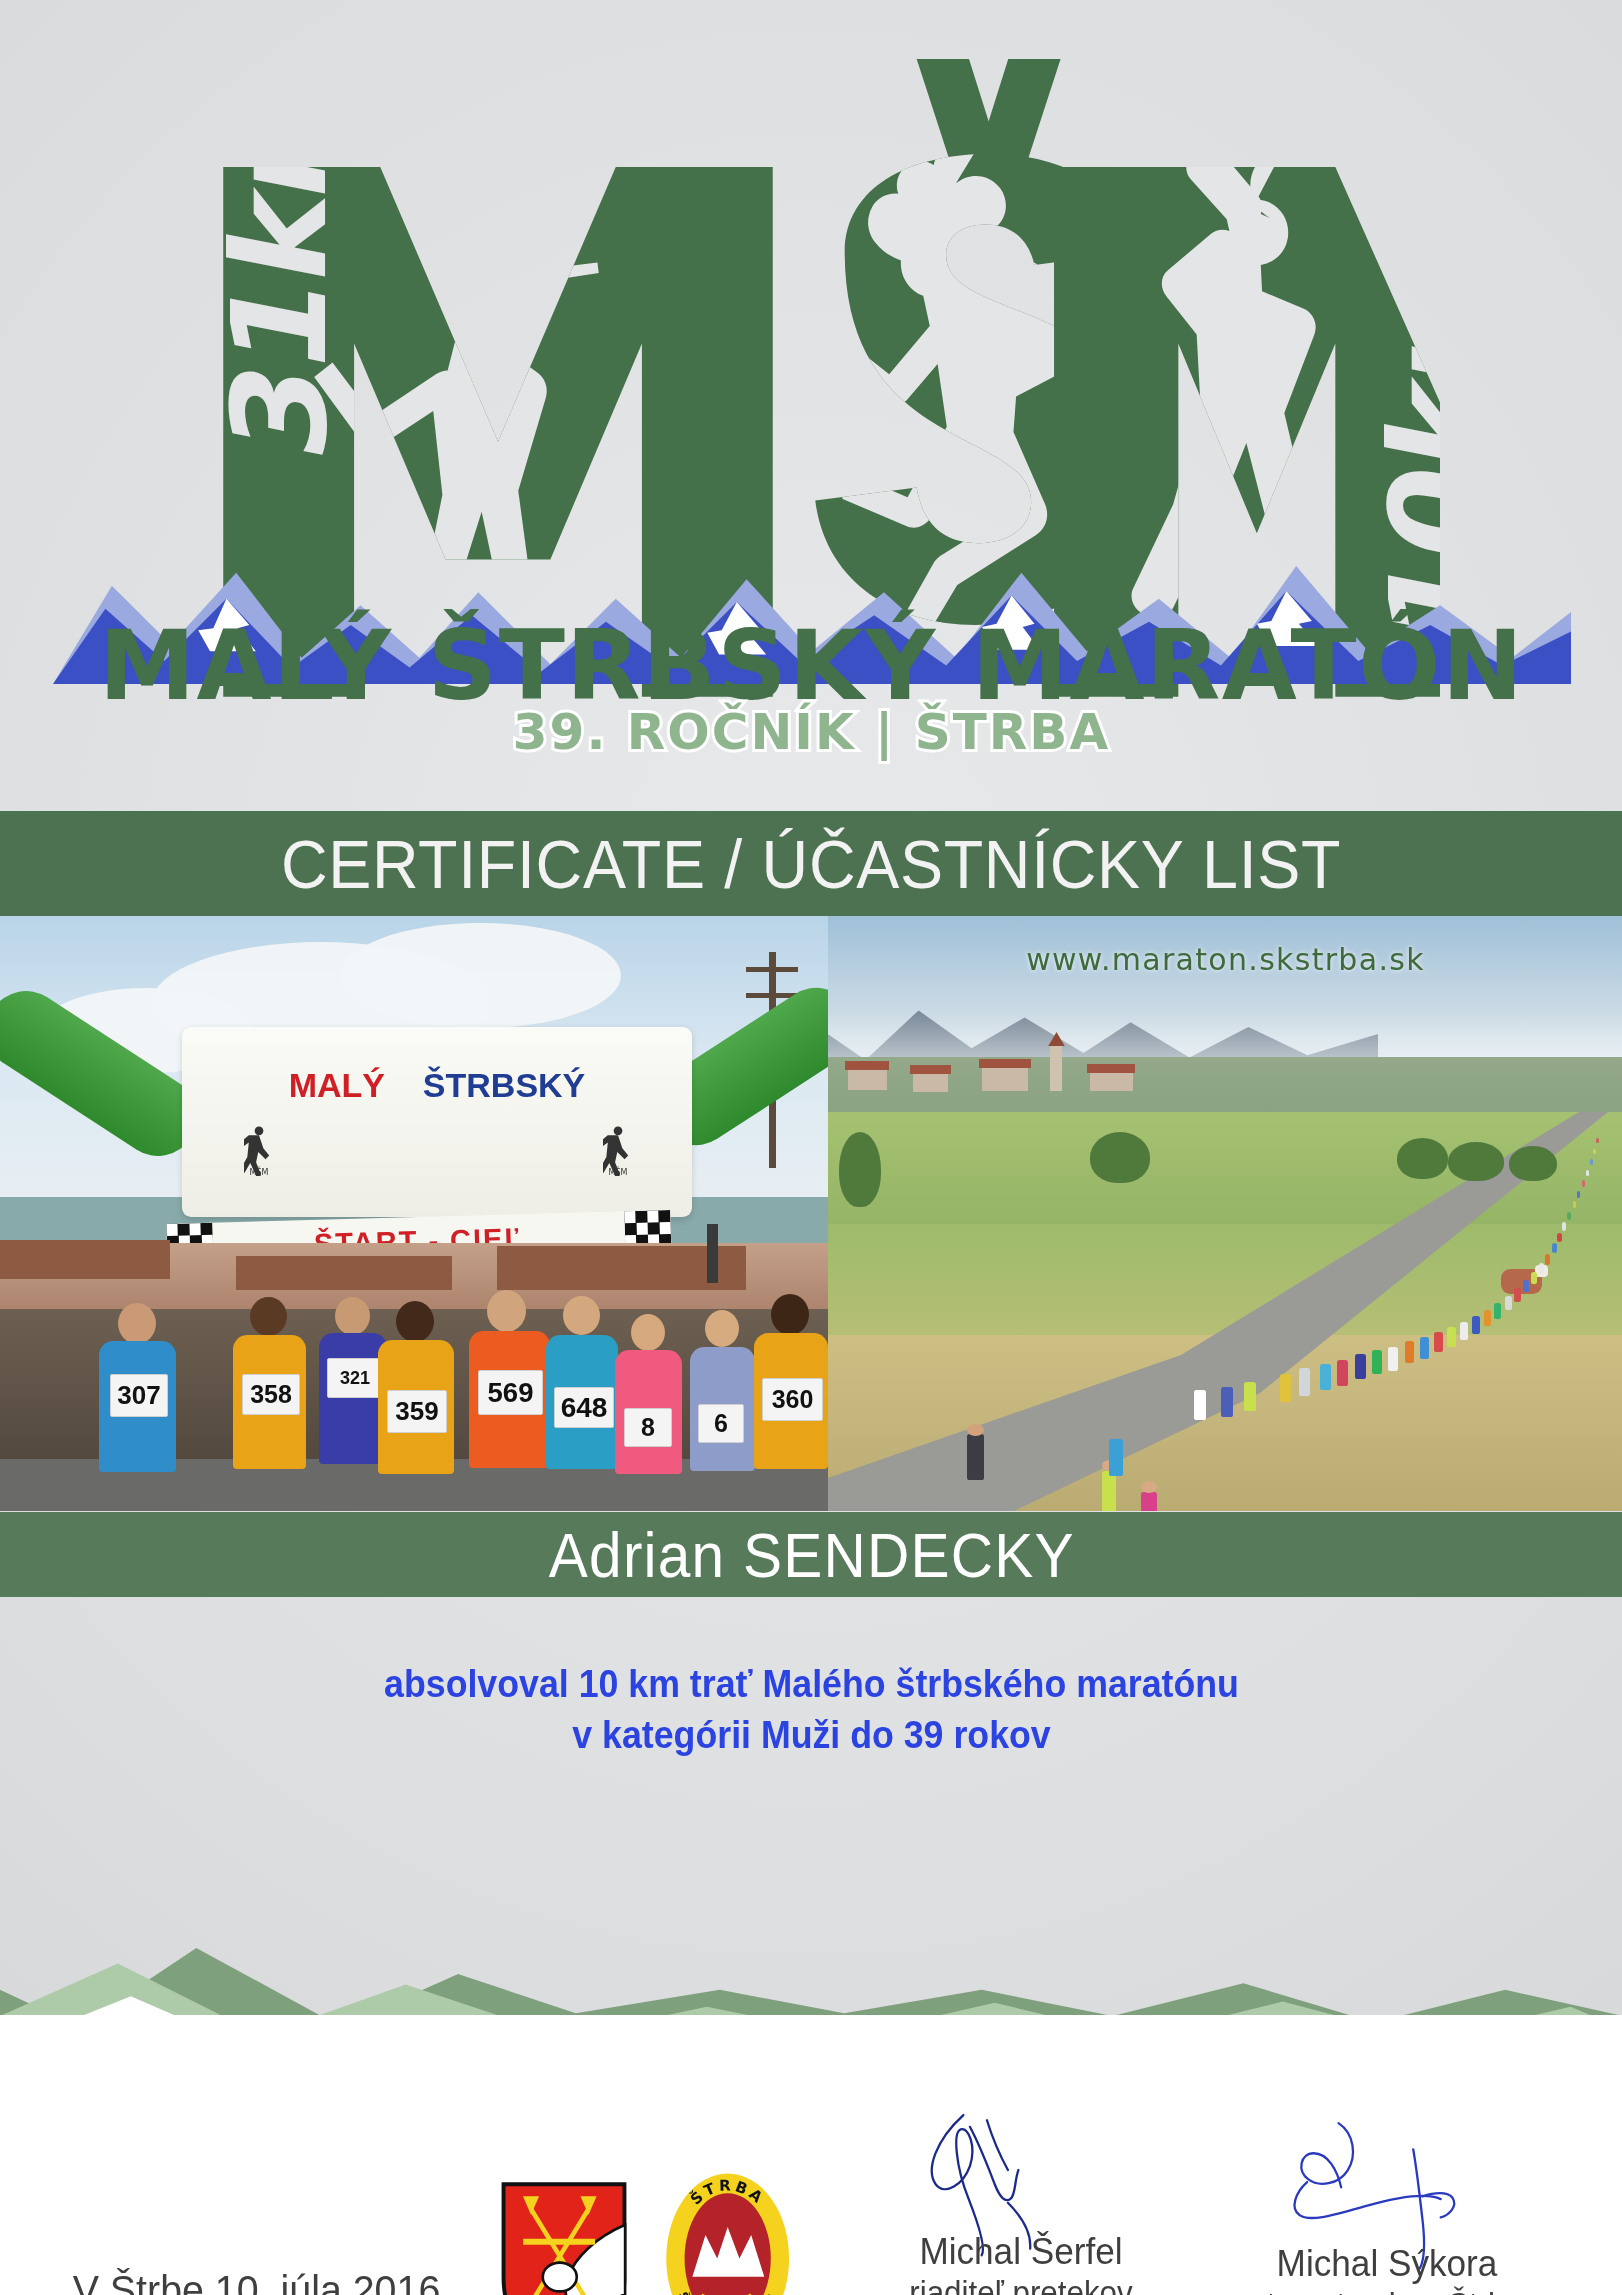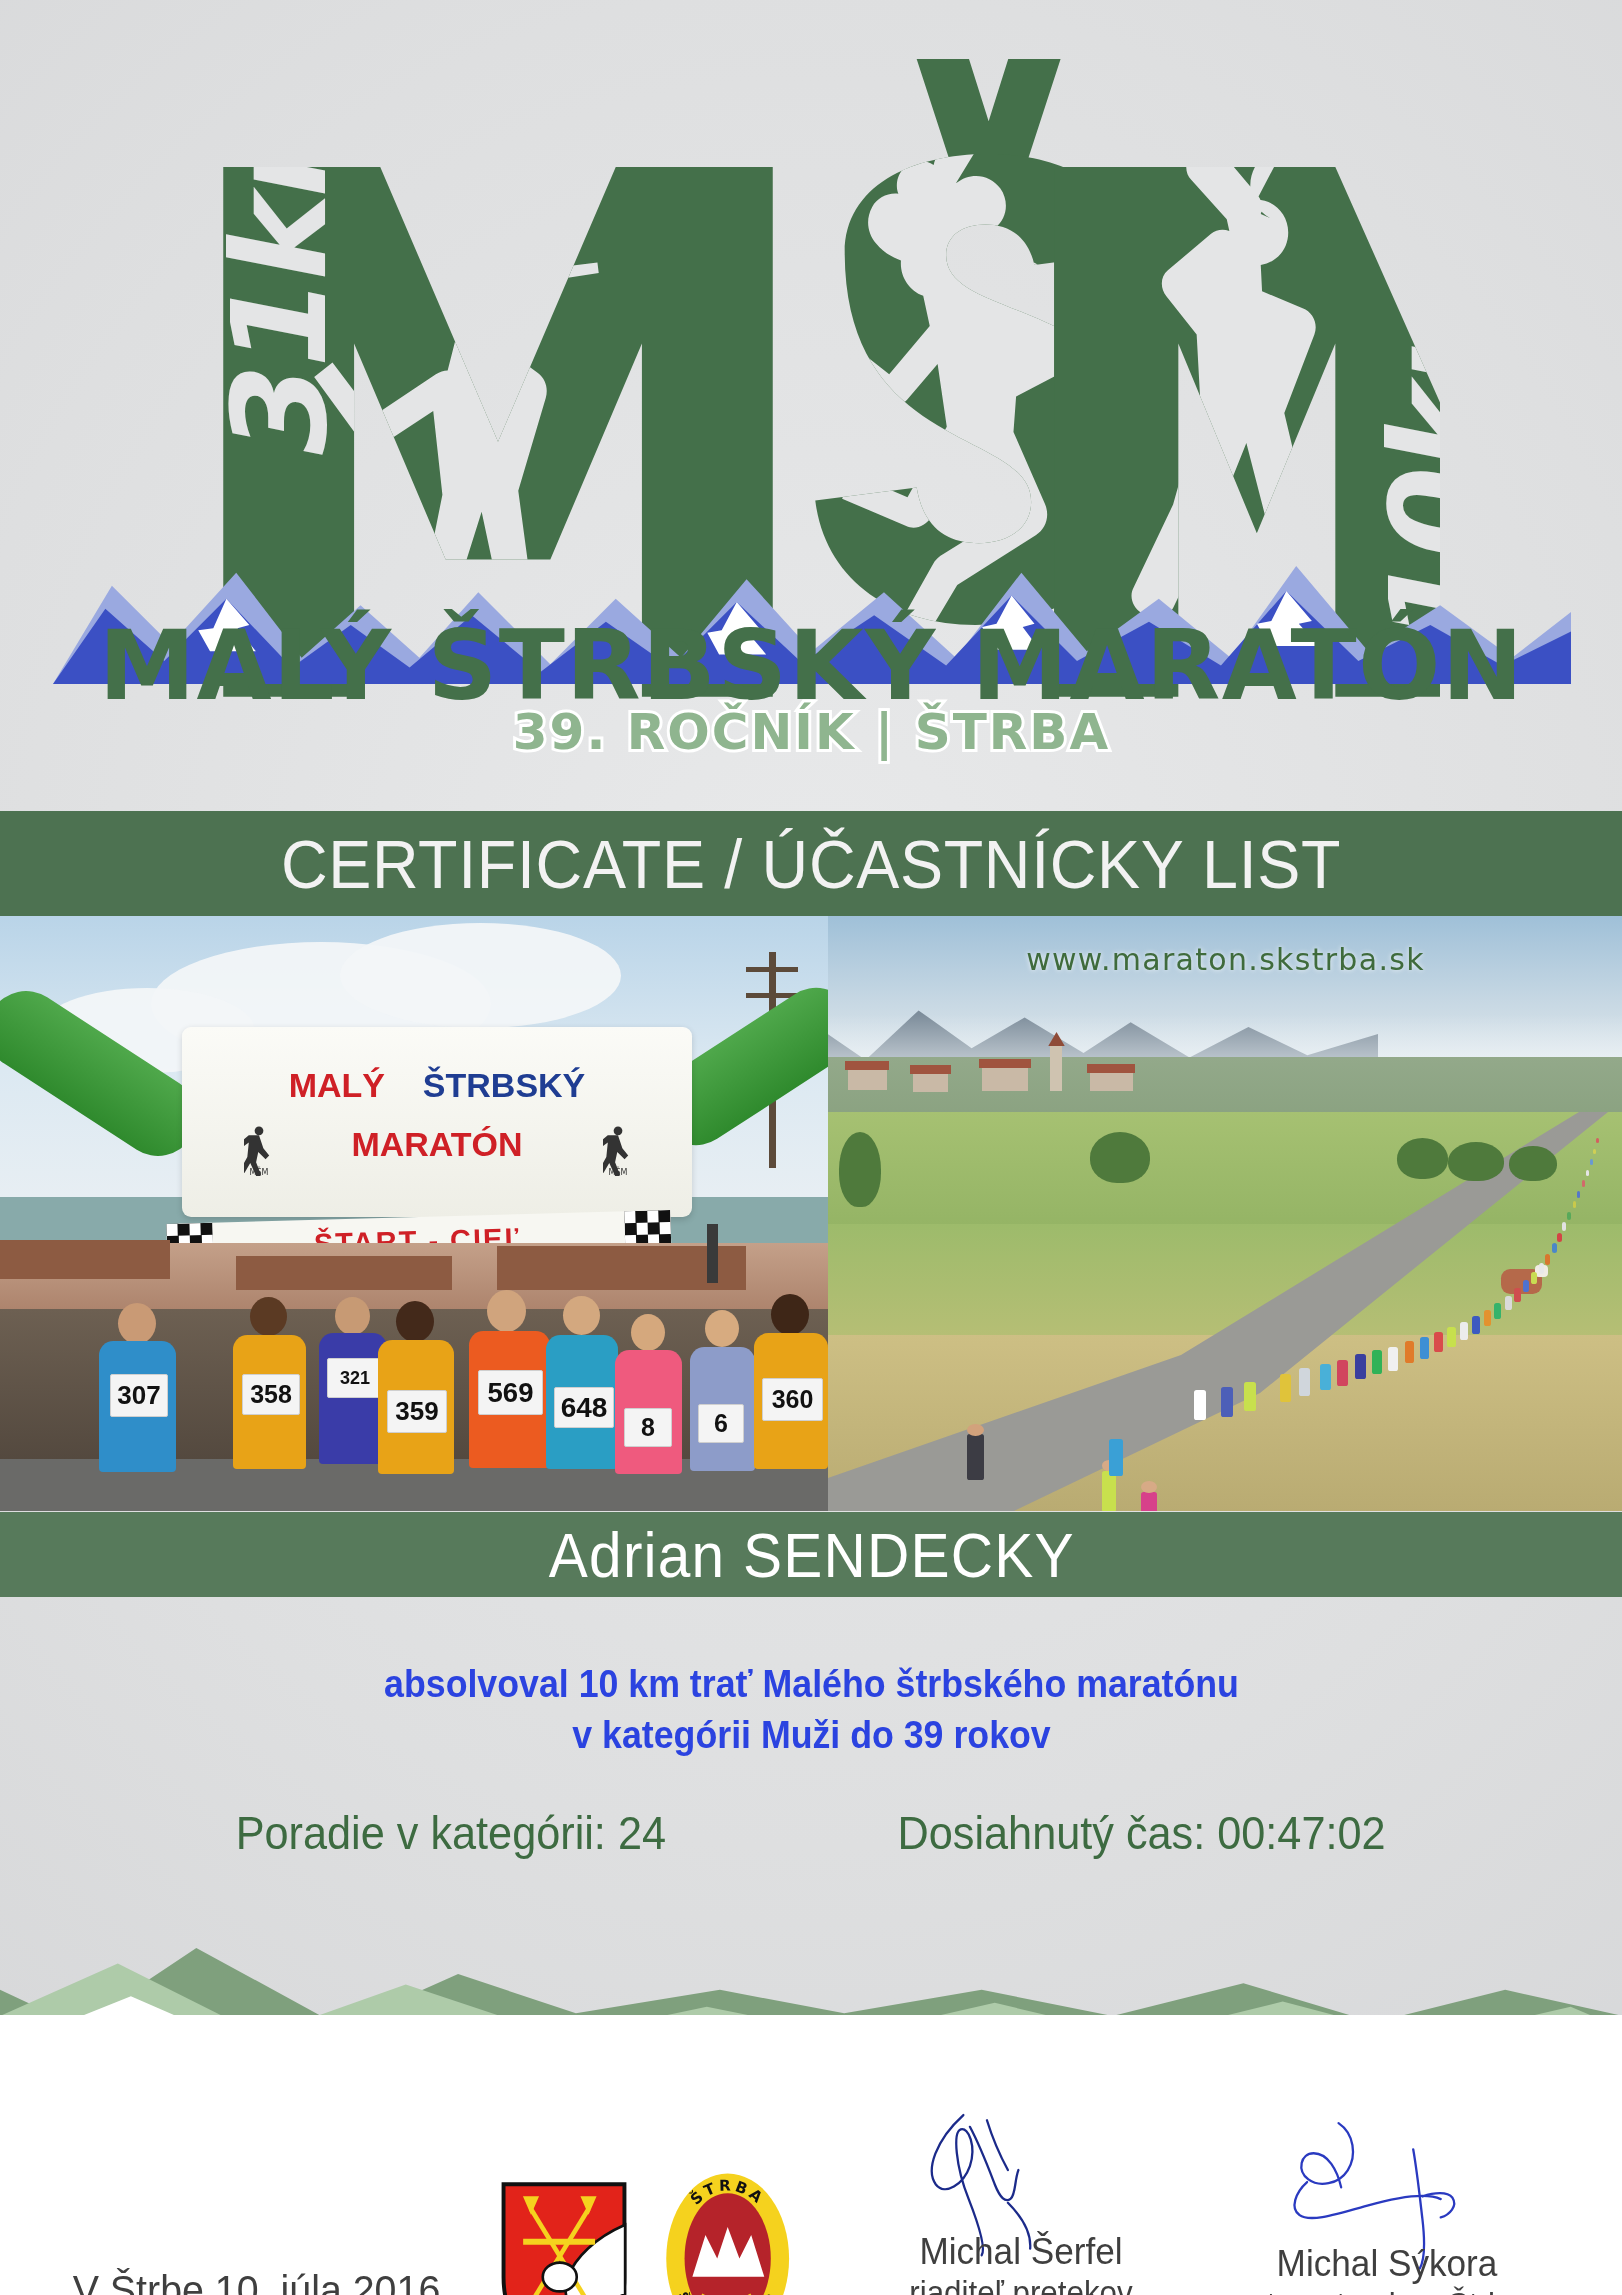--- a/index.html
+++ b/index.html
@@ -221,23 +221,20 @@
       <div style="position:absolute;left:746px;top:51px;width:52px;height:4.6px;background:#5c4a3a;"></div>
       <div style="position:absolute;left:746px;top:77px;width:52px;height:4.6px;background:#5c4a3a;"></div>
 
       <div class="arch-l"></div>
       <div class="arch-r"></div>
       <div class="arch-top">
         <div class="arch-t1">
           <span class="red">MALÝ</span>
           &nbsp;&nbsp;
           <span class="blu">ŠTRBSKÝ</span>
-        </div>
-        <div class="arch-t2">
-          <span class="red">MARATÓN</span>
         </div>
 
         <svg style="position:absolute;left:62px;top:98px;width:30px;height:51px;" viewBox="0 0 40 70">
           <circle cx="20" cy="8" r="6" fill="#333"></circle>
             <path d="M20 14 l6 18 l8 10 l-5 5 l-10 -10 l-3 14 l7 18 l-6 3 l-9 -20 l-8 14 l-6 -4 l10 -18 l2 -20 l-8 6 l-4 -6 l12 -10 z" fill="#333"></path>
           <text x="20" y="68" font-size="11" fill="#333" text-anchor="middle" font-family="DejaVu Sans, sans-serif">MŠM</text>
         </svg>
         <svg style="position:absolute;right:59px;top:98px;width:30px;height:51px;" viewBox="0 0 40 70">
           <circle cx="20" cy="8" r="6" fill="#333"></circle>
             <path d="M20 14 l6 18 l8 10 l-5 5 l-10 -10 l-3 14 l7 18 l-6 3 l-9 -20 l-8 14 l-6 -4 l10 -18 l2 -20 l-8 6 l-4 -6 l12 -10 z" fill="#333"></path>
@@ -381,30 +378,20 @@
 
   <div class="name-band">
     <div class="name-text">Adrian SENDECKY</div>
   </div>
 
   <div class="details">
     <div class="desc">
       <div>absolvoval 10 km trať Malého štrbského maratónu</div>
       <div>v kategórii Muži do 39 rokov</div>
     </div>
-    <div class="results">
-      <div class="res-item">
-        <span>Poradie v kategórii:</span>
-        <span>24</span>
-      </div>
-      <div class="res-item">
-        <span>Dosiahnutý čas:</span>
-        <span>00:47:02</span>
-      </div>
-    </div>
   </div>
 
   <div class="deco">
     <svg style="position:absolute;left:0;bottom:0;width:1623px;height:203px;" viewBox="0 0 2480 310">
       <path fill="#7fa07d" d="M0 310 L0 160 L120 216 L300 96 L520 216 L700 136 L880 196 L1100 160 L1290 196 L1500 160 L1700 200 L1900 150 L2100 210 L2300 160 L2480 200 L2480 310 Z"></path>
       <path fill="#aecba9" d="M0 310 L0 200 L180 120 L400 230 L620 152 L860 232 L1080 186 L1300 230 L1520 180 L1740 232 L1960 178 L2180 236 L2400 186 L2480 220 L2480 310 Z"></path>
       <path fill="#ffffff" d="M0 310 L0 250 L200 170 L430 270 L660 224 L900 292 L1130 236 L1340 278 L1560 224 L1790 282 L2010 226 L2240 284 L2480 240 L2480 310 Z"></path>
     </svg>
   </div>
 

